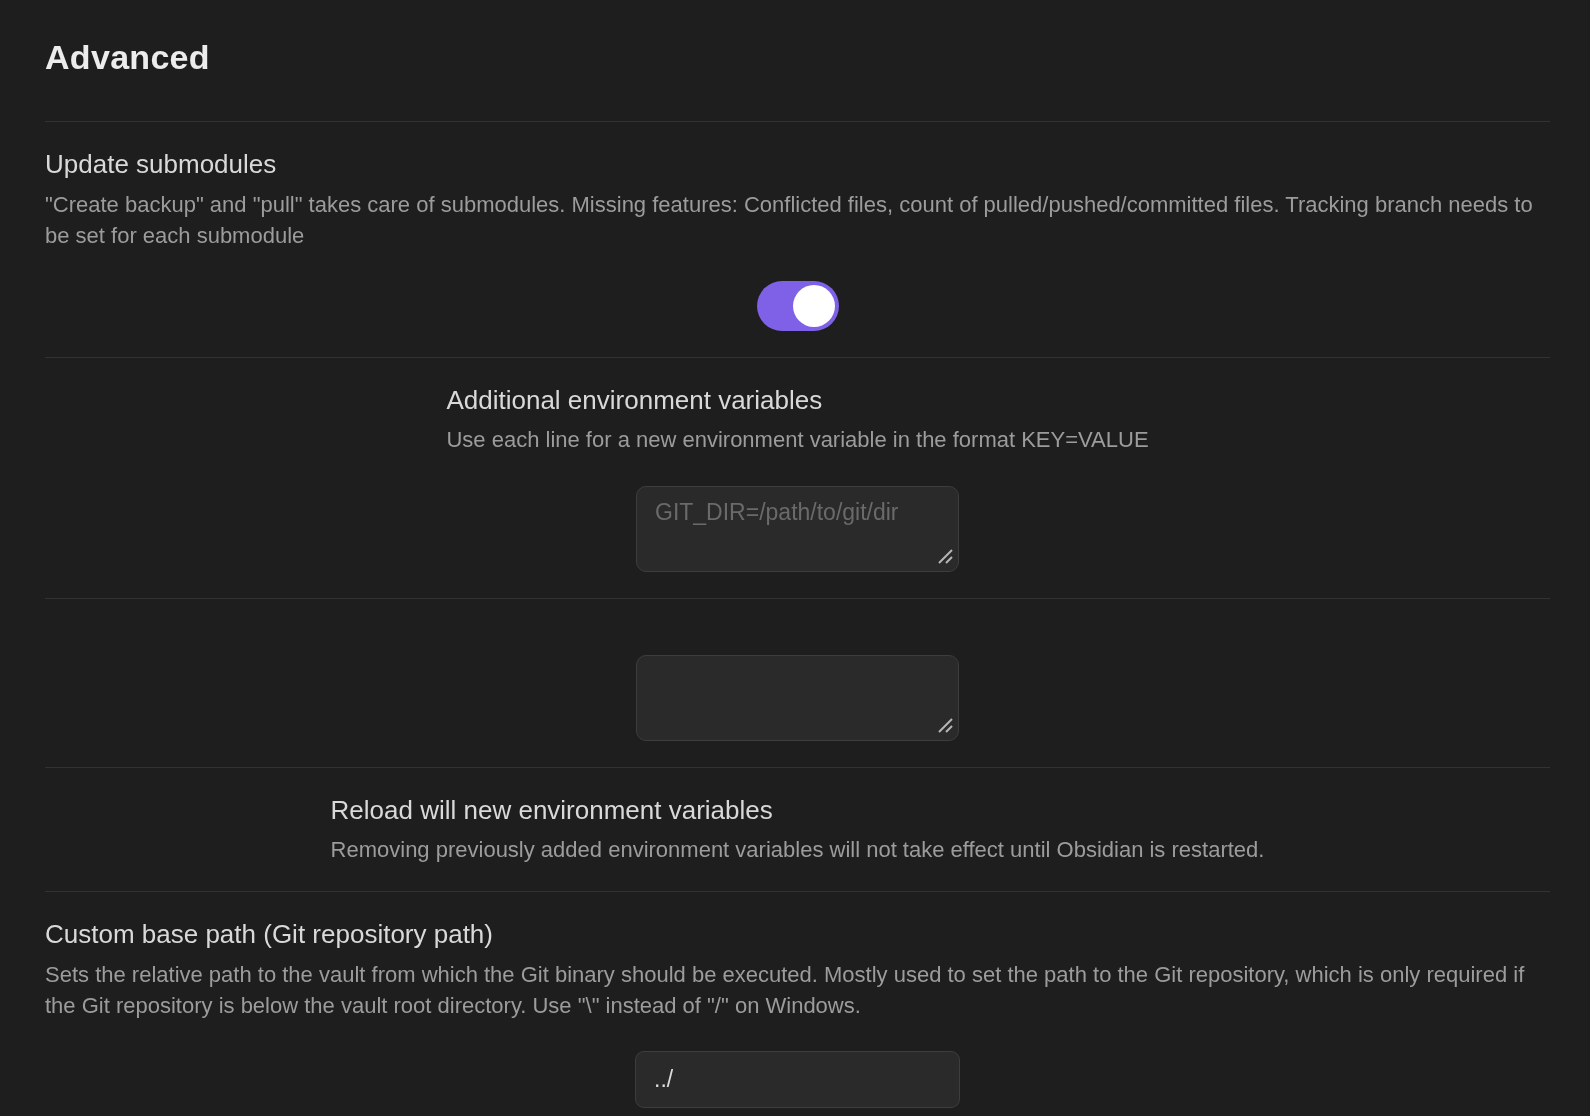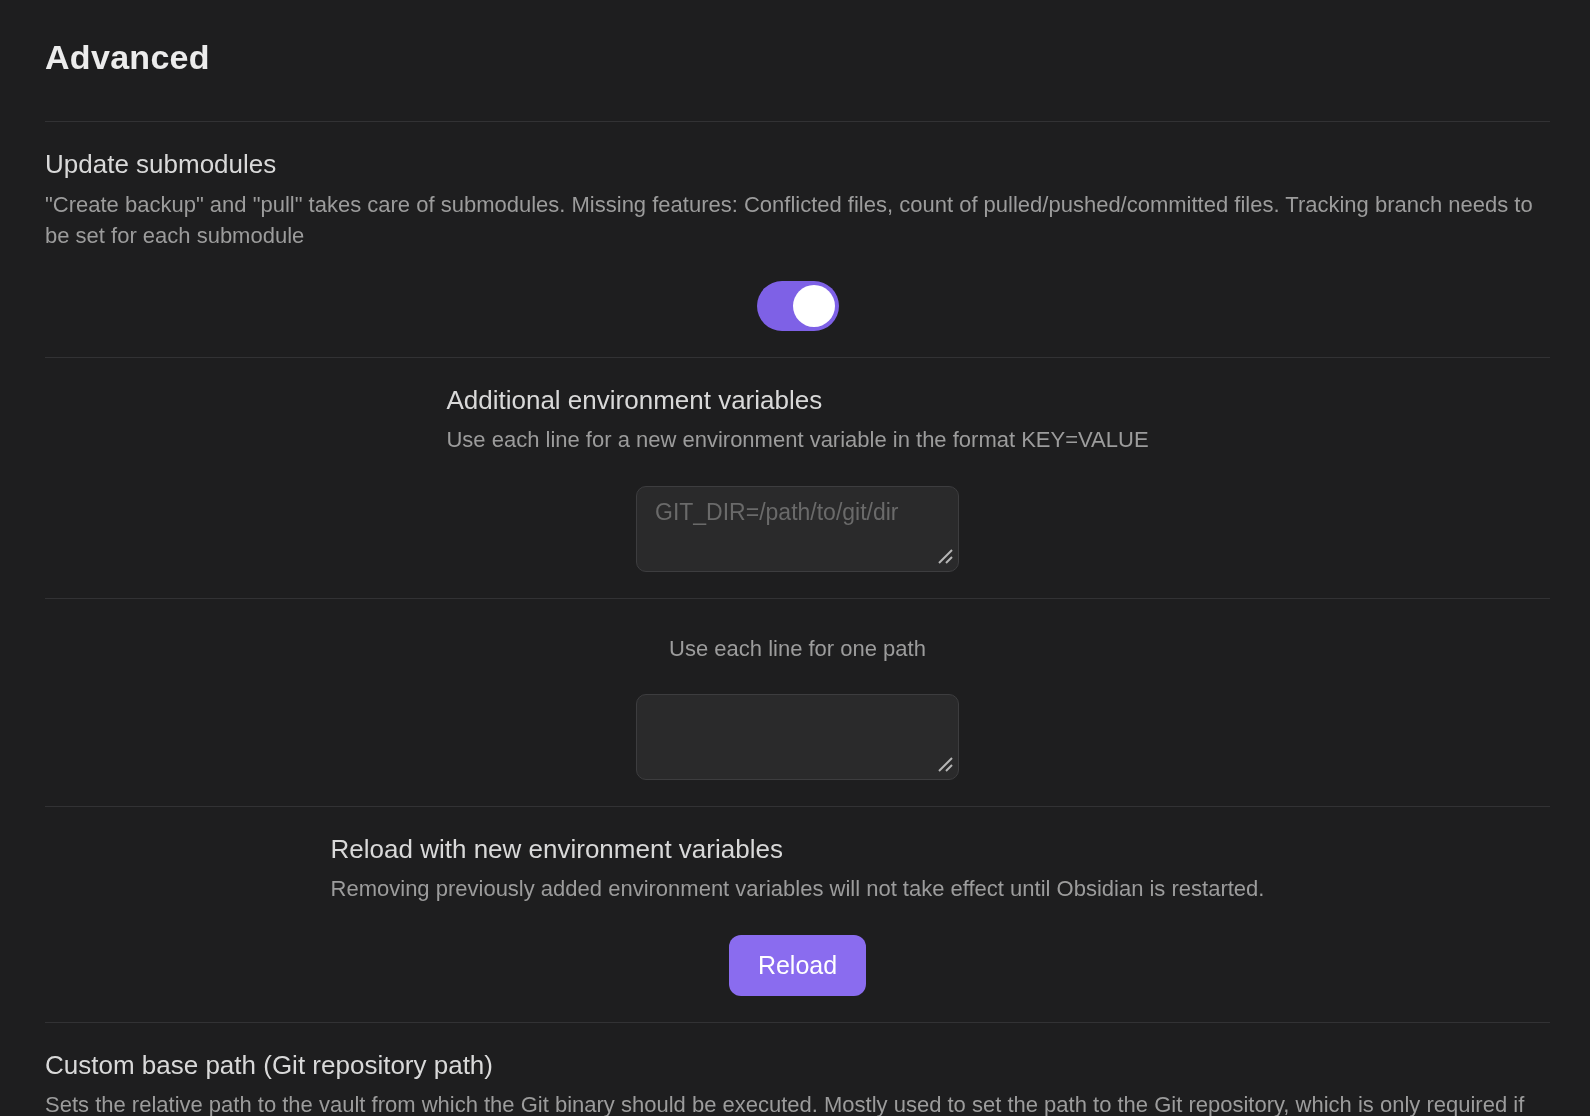--- a/index.html
+++ b/index.html
@@ -146,40 +146,36 @@
         <svg class="resize-grip" viewBox="0 0 17 17">
           <line x1="3" y1="16" x2="16" y2="3" stroke="#b6b6b6" stroke-width="2"></line>
           <line x1="10" y1="16" x2="16" y2="10" stroke="#b6b6b6" stroke-width="2"></line>
         </svg>
       </div>
     </div>
   </div>
 
   <div class="setting-item">
     <div class="setting-info">
-      <div class="setting-desc">Use each line for one path</div>
     </div>
     <div class="setting-control">
       <div class="textarea-wrap">
         <textarea class="setting-textarea" style=""></textarea>
         <svg class="resize-grip" viewBox="0 0 17 17">
           <line x1="3" y1="16" x2="16" y2="3" stroke="#b6b6b6" stroke-width="2"></line>
           <line x1="10" y1="16" x2="16" y2="10" stroke="#b6b6b6" stroke-width="2"></line>
         </svg>
       </div>
     </div>
   </div>
 
   <div class="setting-item">
     <div class="setting-info">
-      <div class="setting-name">Reload with new environment variables</div>
+      <div class="setting-name">Reload will new environment variables</div>
       <div class="setting-desc">Removing previously added environment variables will not take effect until Obsidian is restarted.</div>
-    </div>
-    <div class="setting-control">
-      <button class="accent-button">Reload</button>
     </div>
   </div>
 
   <div class="setting-item">
     <div class="setting-info">
       <div class="setting-name">Custom base path (Git repository path)</div>
       <div class="setting-desc">Sets the relative path to the vault from which the Git binary should be executed. Mostly used to set the path to the Git repository, which is only required if the Git repository is below the vault root directory. Use "\" instead of "/" on Windows.</div>
     </div>
     <div class="setting-control">
       <input type="text" class="text-input" value="../" style="">

